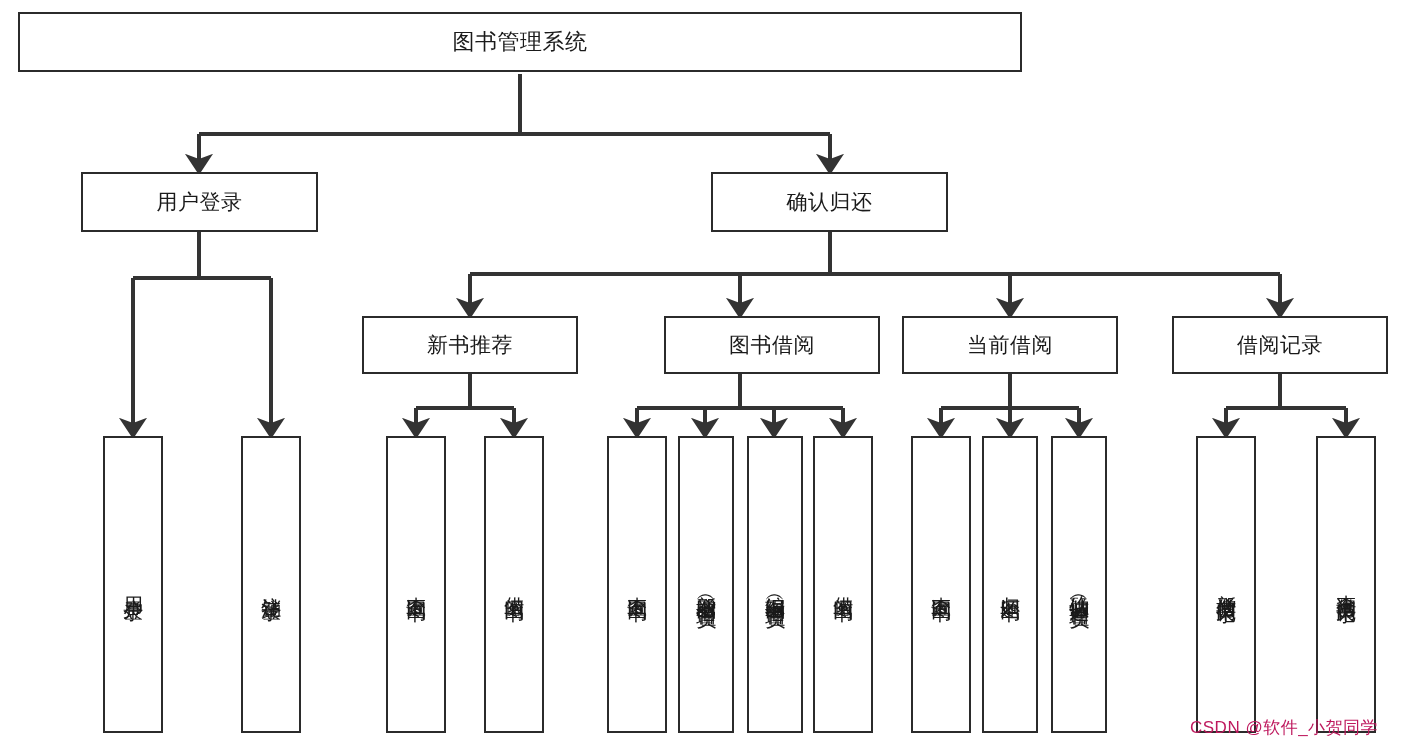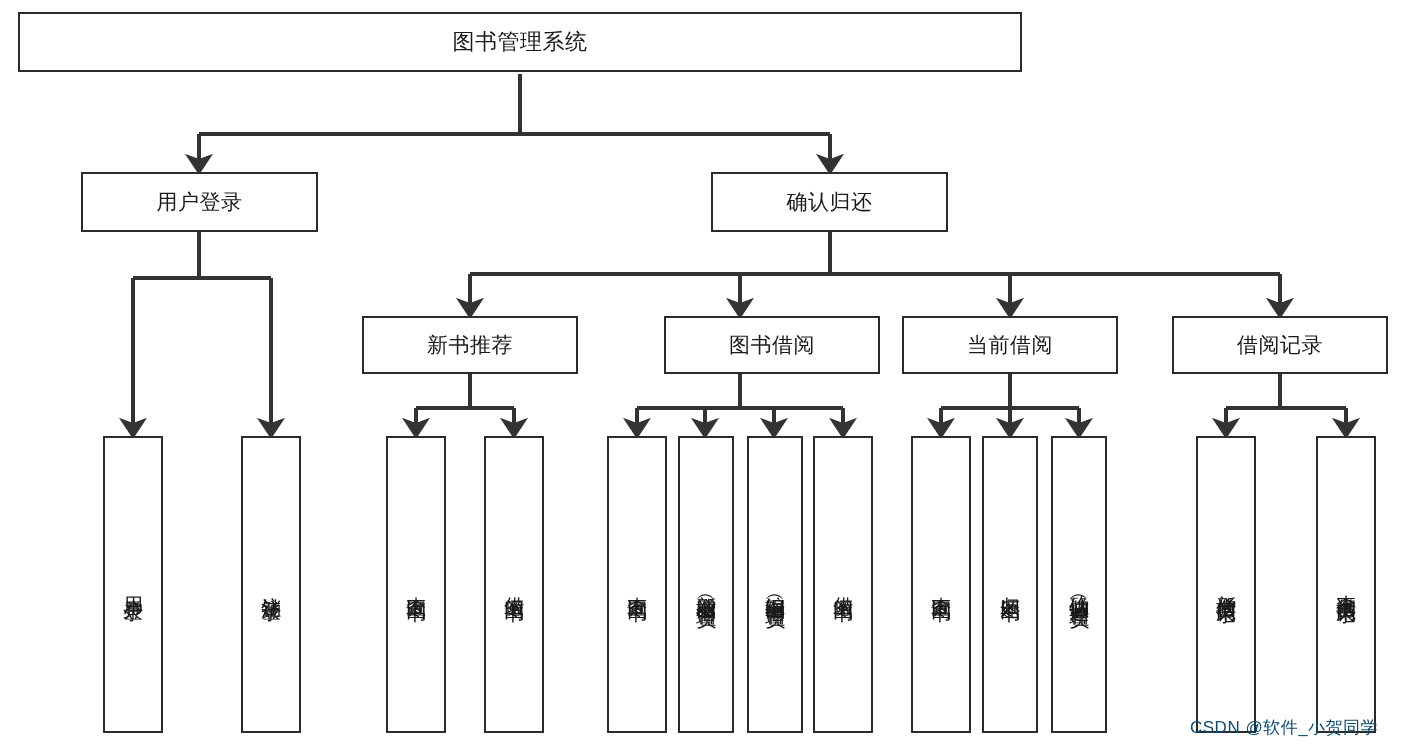--- a/index.html
+++ b/index.html
@@ -61,21 +61,21 @@
     display: flex;
     align-items: center;
     justify-content: center;
   }
   .leaf.tall-text .node-label {
     align-items: flex-start;
     padding-top: 4px;
   }
   .watermark {
     position: absolute;
-    color: #0c4a6e;
+    color: #be185d;
     font-size: 17px;
     letter-spacing: 0.5px;
     white-space: nowrap;
     user-select: none;
     pointer-events: none;
   }
 </style>
 </head>
 <body>
 

